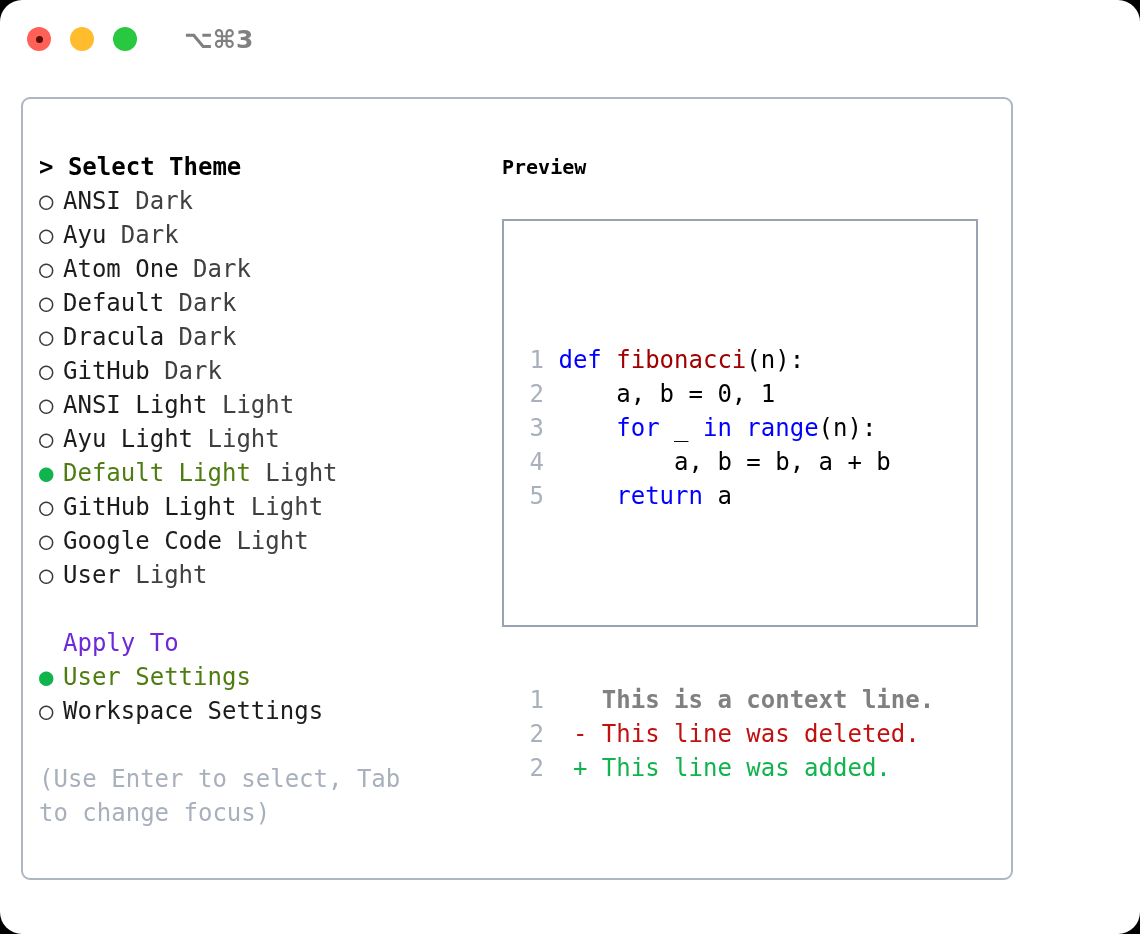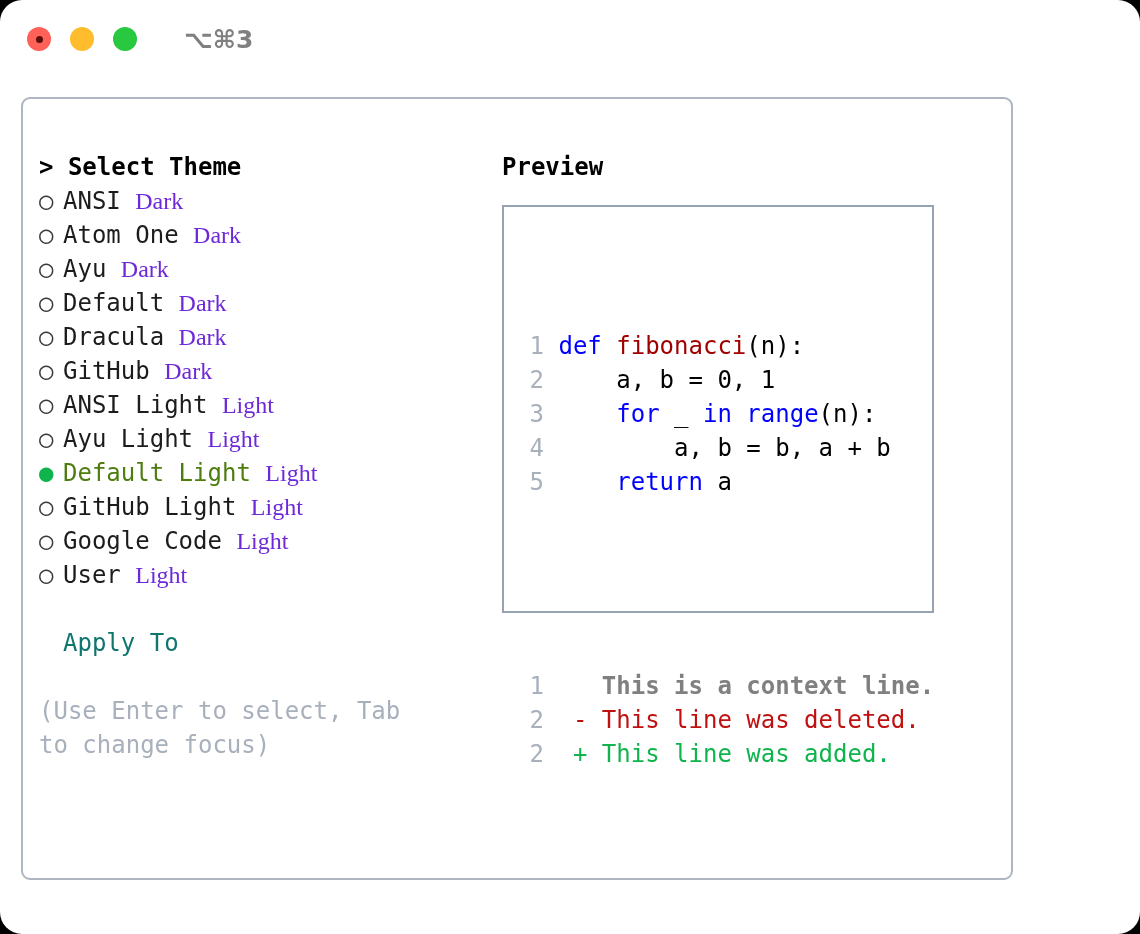--- a/index.html
+++ b/index.html
@@ -117,59 +117,59 @@
     display: block;
   }
   .bullet {
     display: inline-block;
     width: 24px;
     color: #3a3a3a;
   }
   .theme-row.selected .bullet { color: #10b44c; }
   .theme-row.selected .theme-name { color: #4d7c0f; }
   .theme-name { color: #1c1c1c; }
-  .theme-kind { color: #6d28d9; font-family: Liberation Serif, serif; }
+  .theme-kind { color: #404040; }
 
   .spacer-row {
     height: 34px;
   }
 
   .apply-header {
     font-size: 24px;
     line-height: 34px;
-    color: #0f766e;
+    color: #6d28d9;
     white-space: pre;
     padding-left: 24px;
   }
 
   .hint {
     margin-top: 34px;
     font-size: 24px;
     line-height: 34px;
     color: #a8b0bc;
     width: 400px;
   }
 
   
   .right-col {
     position: absolute;
     left: 479px;
     top: 51px;
     width: 500px;
   }
   .preview-title {
-    font-size: 24px;
+    font-size: 20px;
     line-height: 34px;
     font-weight: bold;
     color: #000000;
     white-space: pre;
   }
   .preview-box {
-    margin-top: 21px;
-    width: 432px;
+    margin-top: 35px;
+    width: 476px;
     height: 408px;
     border: 2px solid #97a3b2;
     box-sizing: border-box;
     background: #ffffff;
     position: relative;
   }
   .code {
     position: absolute;
     left: 16px;
     top: 54px;
@@ -206,34 +206,38 @@
     <div class="shortcut">⌥⌘3</div>
   </div>
 
   <div class="panel">
     <div class="columns">
 
       <div class="left-col">
         <div class="section-header">&gt; Select Theme</div>
         <div id="theme-list">
             <div class="theme-row"><span class="bullet">○</span><span class="theme-name">ANSI</span><span> </span><span class="theme-kind">Dark</span></div>
+            <div class="theme-row"><span class="bullet">○</span><span class="theme-name">Ayu</span><span> </span><span class="theme-kind">Dark</span></div>
             <div class="theme-row"><span class="bullet">○</span><span class="theme-name">Atom One</span><span> </span><span class="theme-kind">Dark</span></div>
-            <div class="theme-row"><span class="bullet">○</span><span class="theme-name">Ayu</span><span> </span><span class="theme-kind">Dark</span></div>
             <div class="theme-row"><span class="bullet">○</span><span class="theme-name">Default</span><span> </span><span class="theme-kind">Dark</span></div>
             <div class="theme-row"><span class="bullet">○</span><span class="theme-name">Dracula</span><span> </span><span class="theme-kind">Dark</span></div>
             <div class="theme-row"><span class="bullet">○</span><span class="theme-name">GitHub</span><span> </span><span class="theme-kind">Dark</span></div>
             <div class="theme-row"><span class="bullet">○</span><span class="theme-name">ANSI Light</span><span> </span><span class="theme-kind">Light</span></div>
             <div class="theme-row"><span class="bullet">○</span><span class="theme-name">Ayu Light</span><span> </span><span class="theme-kind">Light</span></div>
             <div class="theme-row selected"><span class="bullet">●</span><span class="theme-name">Default Light</span><span> </span><span class="theme-kind">Light</span></div>
             <div class="theme-row"><span class="bullet">○</span><span class="theme-name">GitHub Light</span><span> </span><span class="theme-kind">Light</span></div>
             <div class="theme-row"><span class="bullet">○</span><span class="theme-name">Google Code</span><span> </span><span class="theme-kind">Light</span></div>
             <div class="theme-row"><span class="bullet">○</span><span class="theme-name">User</span><span> </span><span class="theme-kind">Light</span></div>
           </div>
         <div class="spacer-row"></div>
         <div class="apply-header">Apply To</div>
+        <div id="apply-list">
+            <div class="theme-row selected"><span class="bullet">●</span><span class="theme-name">User Settings</span></div>
+            <div class="theme-row"><span class="bullet">○</span><span class="theme-name">Workspace Settings</span></div>
+          </div>
         <div class="hint">(Use Enter to select, Tab to change focus)</div>
       </div>
 
       <div class="right-col">
         <div class="preview-title">Preview</div>
         <div class="preview-box">
           <div class="code">
             <div id="code-lines"><div class="code-line"><span class="lineno">1</span><span> </span><span class="tok-kw">def</span><span class="tok-plain"> </span><span class="tok-fn">fibonacci</span><span class="tok-plain">(n):</span></div><div class="code-line"><span class="lineno">2</span><span>     </span><span class="tok-plain">a, b = 0, 1</span></div><div class="code-line"><span class="lineno">3</span><span>     </span><span class="tok-kw">for</span><span class="tok-plain"> _ </span><span class="tok-kw">in</span><span class="tok-plain"> </span><span class="tok-kw">range</span><span class="tok-plain">(n):</span></div><div class="code-line"><span class="lineno">4</span><span>         </span><span class="tok-plain">a, b = b, a + b</span></div><div class="code-line"><span class="lineno">5</span><span>     </span><span class="tok-kw">return</span><span class="tok-plain"> a</span></div></div>
             <div class="code-blank"></div>
             <div id="diff-lines"><div class="code-line"><span class="lineno">1</span><span class="diff-context">    </span><span class="diff-context">This is a context line.</span></div><div class="code-line"><span class="lineno">2</span><span class="diff-del">  - </span><span class="diff-del">This line was deleted.</span></div><div class="code-line"><span class="lineno">2</span><span class="diff-add">  + </span><span class="diff-add">This line was added.</span></div></div>

